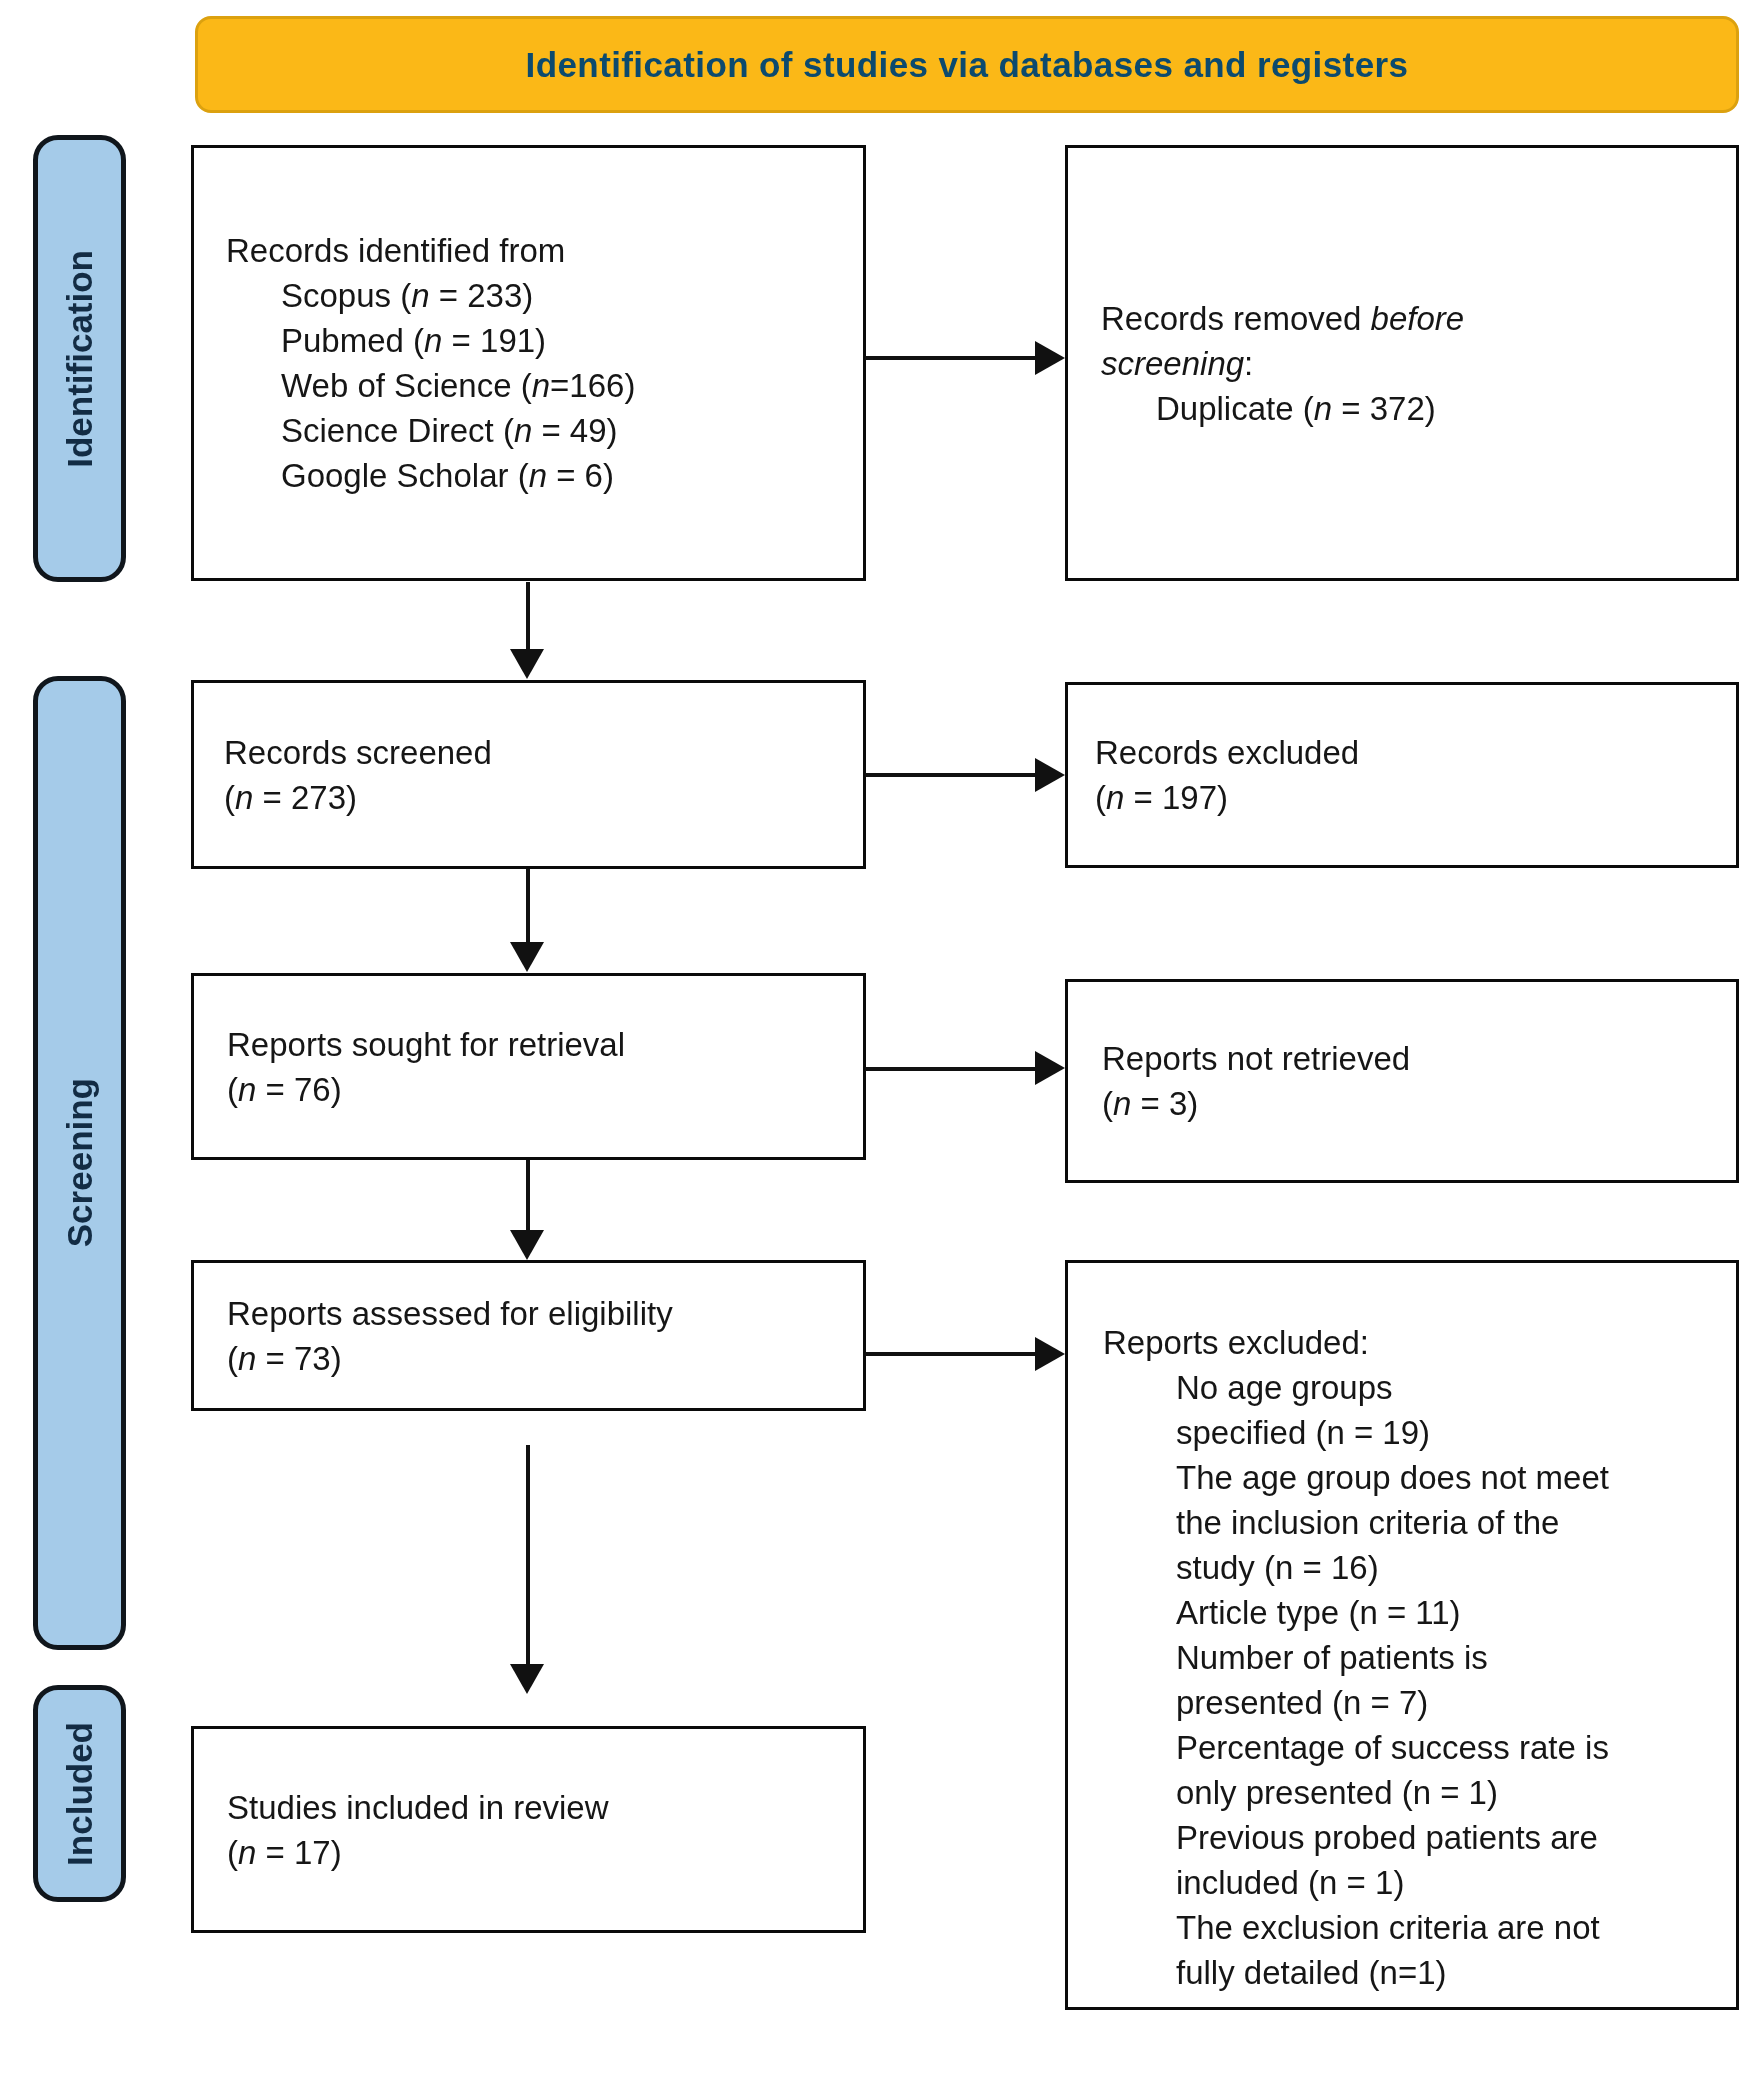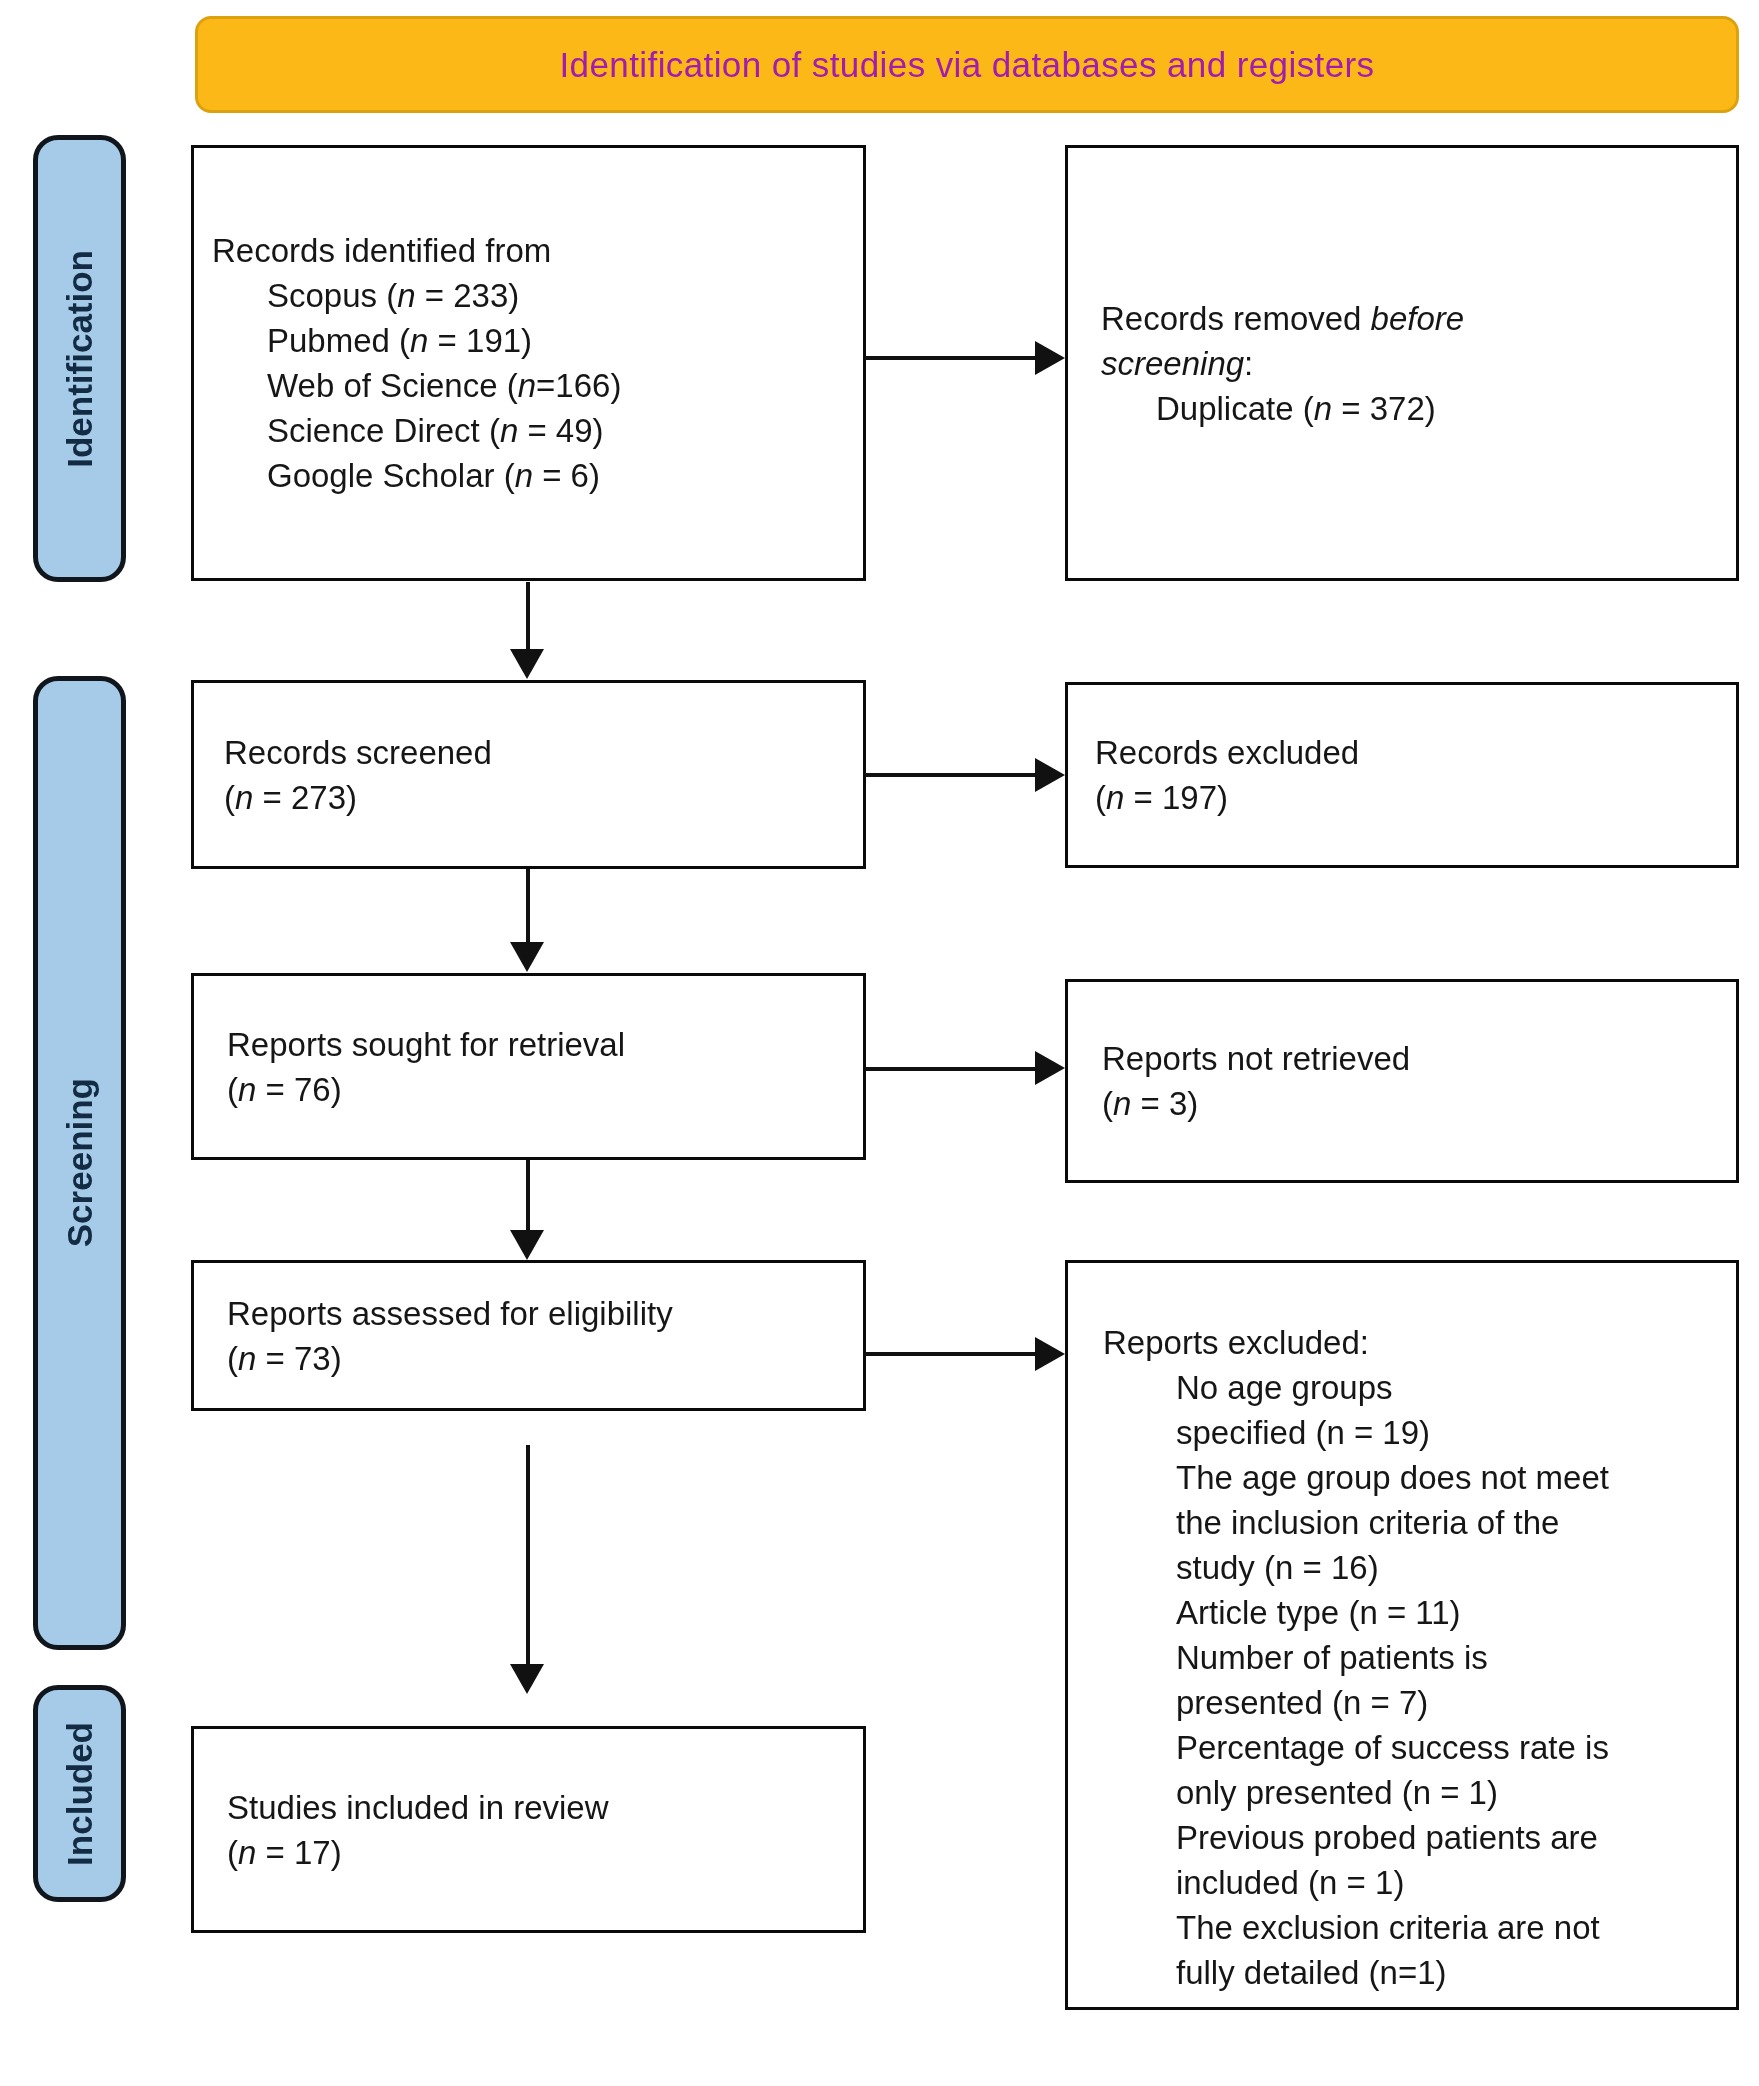--- a/index.html
+++ b/index.html
@@ -15,21 +15,21 @@
   .banner {
     position: absolute;
     left: 195px; top: 16px; width: 1544px; height: 97px;
     background: #FBB817;
     border: 3.6px solid #DCA10F;
     border-radius: 16px;
     box-sizing: border-box;
     display: flex; align-items: center; justify-content: center;
   }
   .banner-title {
-    font-size: 35px; font-weight: normal; color: #a21caf; letter-spacing: 0.4px;
+    font-size: 35px; font-weight: bold; color: #0c4a6e; letter-spacing: 0.4px;
   }
   
   .stage {
     position: absolute;
     left: 33px; width: 93px;
     background: #A5CBE9;
     border: 5.1px solid #10161C;
     border-radius: 25px;
     box-sizing: border-box;
     display: flex; align-items: center; justify-content: center;
@@ -49,21 +49,21 @@
     background: #ffffff;
     border: 3.6px solid #0a0a0a;
     box-sizing: border-box;
     display: flex; flex-direction: column; justify-content: center;
     color: #161616;
   }
   .box .line { font-size: 33px; line-height: 45px; white-space: nowrap; }
   .box .indent { padding-left: 55px; }
   .col-left  { left: 191px;  width: 675px; }
   .col-right { left: 1065px; width: 674px; }
-  #box-records-identified { top: 145px;  height: 436px; padding-left: 18px; }
+  #box-records-identified { top: 145px;  height: 436px; padding-left: 32px; }
   #box-records-removed    { top: 145px;  height: 436px; padding-left: 33px; }
   #box-records-screened   { top: 680px;  height: 189px; padding-left: 30px; }
   #box-records-excluded   { top: 682px;  height: 186px; padding-left: 27px; }
   #box-reports-sought     { top: 973px; height: 187px; padding-left: 33px; }
   #box-reports-not-retrieved { top: 979px; height: 204px; padding-left: 34px; }
   #box-reports-assessed   { top: 1260px; height: 151px; padding-left: 33px; }
   #box-reports-excluded   { top: 1260px; height: 750px; padding-left: 35px;
                             justify-content: flex-start; padding-top: 57px; }
   #box-reports-excluded .indent { padding-left: 73px; }
   #box-studies-included   { top: 1694px; height: 207px; padding-left: 33px; margin-top: 32px; }

